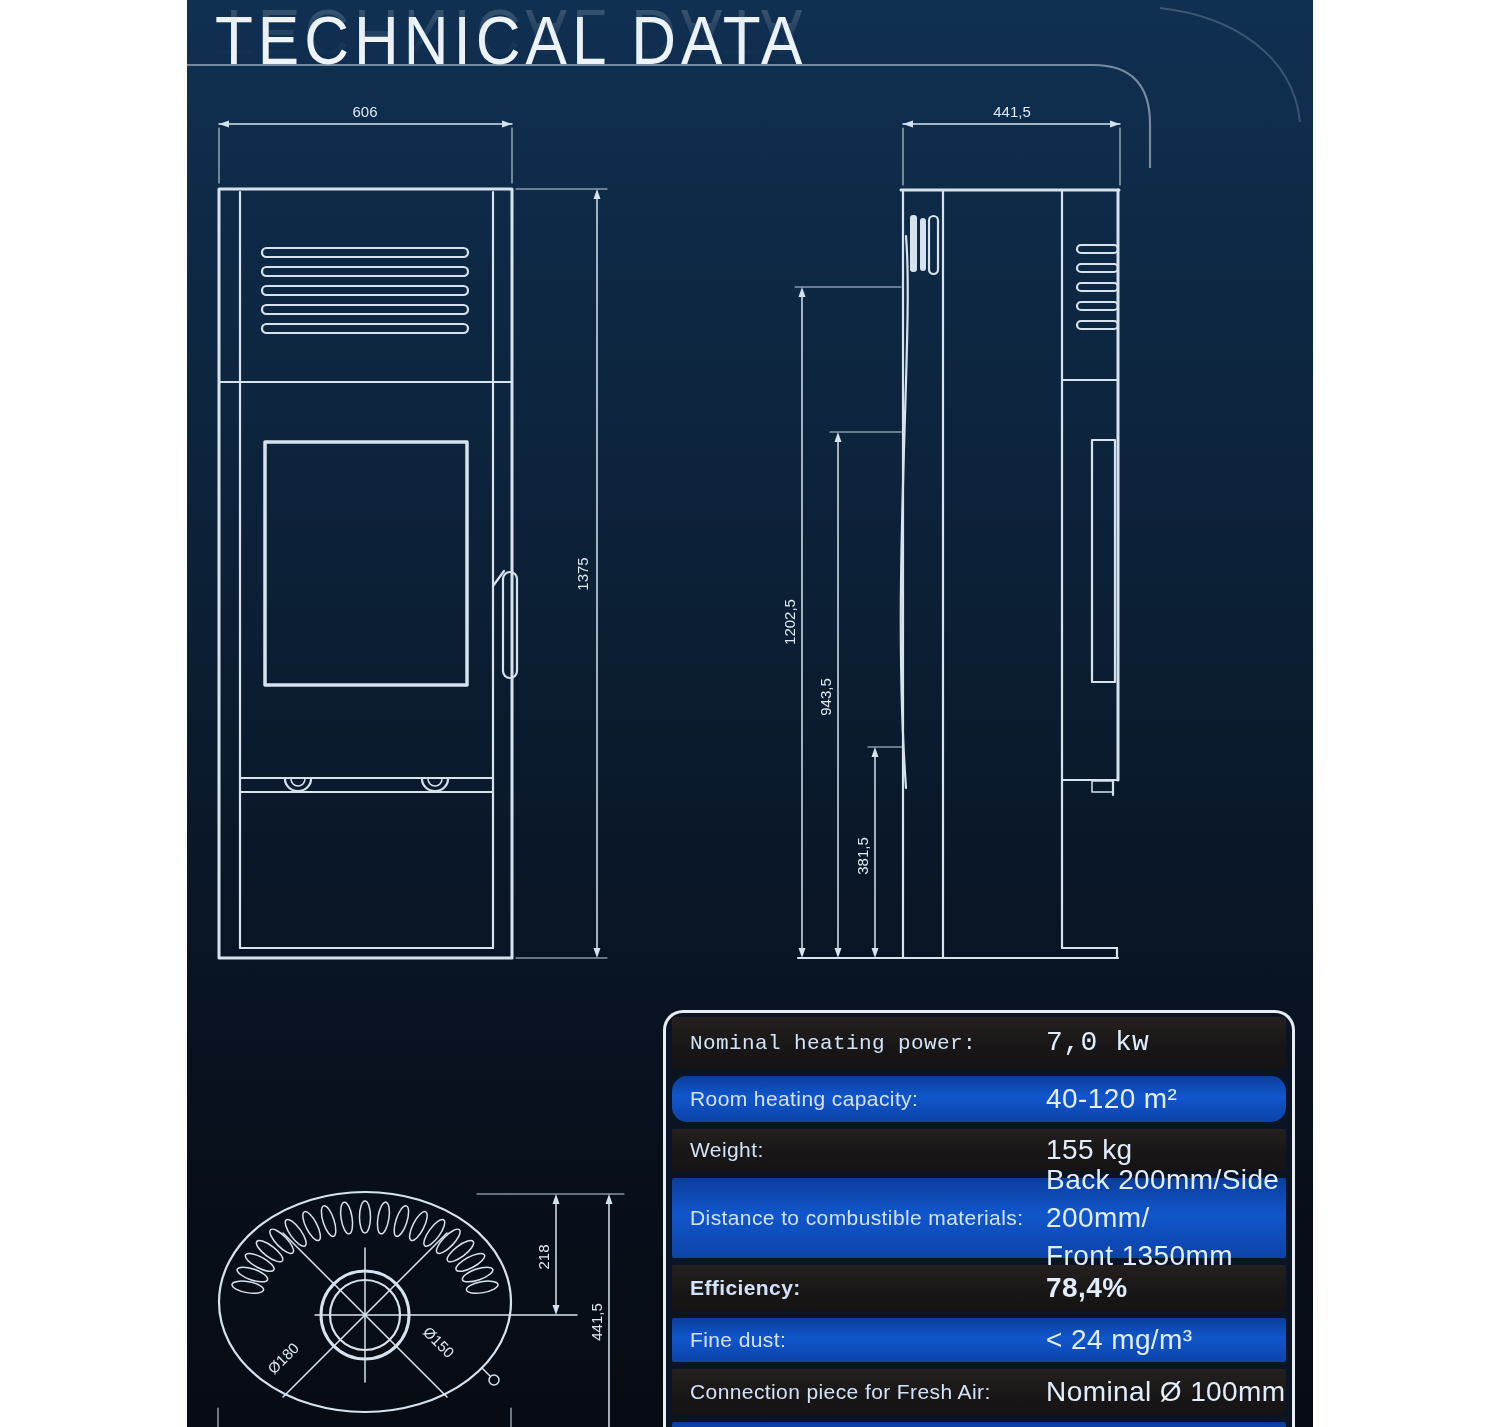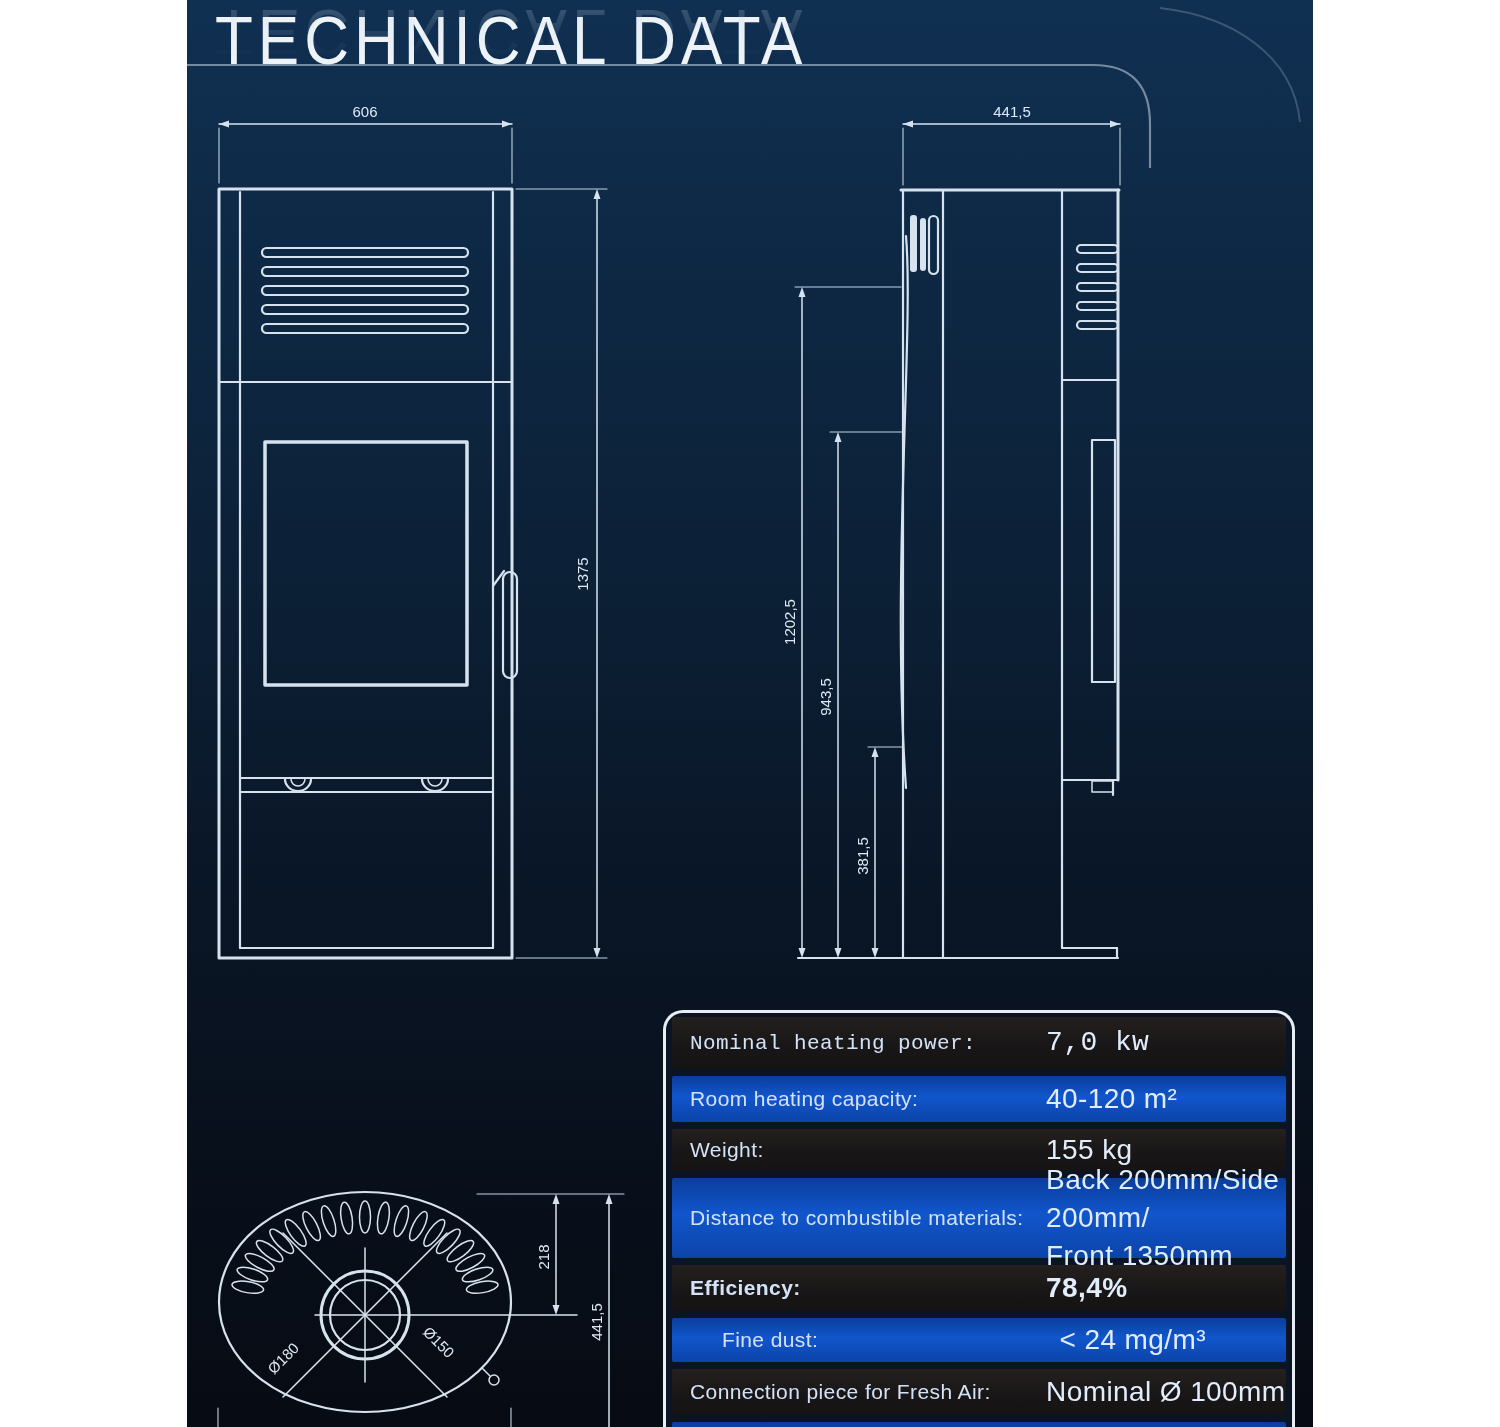--- a/index.html
+++ b/index.html
@@ -231,38 +231,38 @@
         <line class="ln xfine" x1="31" y1="1408" x2="31" y2="1427"></line>
         <line class="ln xfine" x1="324" y1="1408" x2="324" y2="1427"></line>
       </g>
     </svg>
 
     <div class="spec">
       <div class="row dark" style="height:52px;flex:none;font-family:Liberation Mono, monospace;">
         <div class="lbl">Nominal heating power:</div>
         <div class="val">7,0 kw</div>
       </div>
-      <div class="row blue" style="height:46px;flex:none;">
+      <div class="row blue" style="height:46px;flex:none;border-radius:15px;">
         <div class="lbl">Room heating capacity:</div>
         <div class="val">40-120 m²</div>
       </div>
       <div class="row dark" style="height:42px;flex:none;">
         <div class="lbl">Weight:</div>
         <div class="val">155 kg</div>
       </div>
       <div class="row blue" style="height:80px;flex:none;">
         <div class="lbl">Distance to combustible materials:</div>
         <div class="val">Back 200mm/Side 200mm/
 Front 1350mm</div>
       </div>
       <div class="row dark" style="height:46px;flex:none;font-weight:bold;">
         <div class="lbl">Efficiency:</div>
         <div class="val">78,4%</div>
       </div>
-      <div class="row blue" style="height:44px;flex:none;padding-left:32px;">
+      <div class="row blue" style="height:44px;flex:none;">
         <div class="lbl">Fine dust:</div>
         <div class="val">&lt; 24 mg/m³</div>
       </div>
       <div class="row dark" style="height:46px;flex:none;">
         <div class="lbl">Connection piece for Fresh Air:</div>
         <div class="val">Nominal Ø 100mm</div>
       </div>
       <div class="row blue" style="height:50px;flex:none;">
         <div class="lbl"></div>
         <div class="val"></div>

